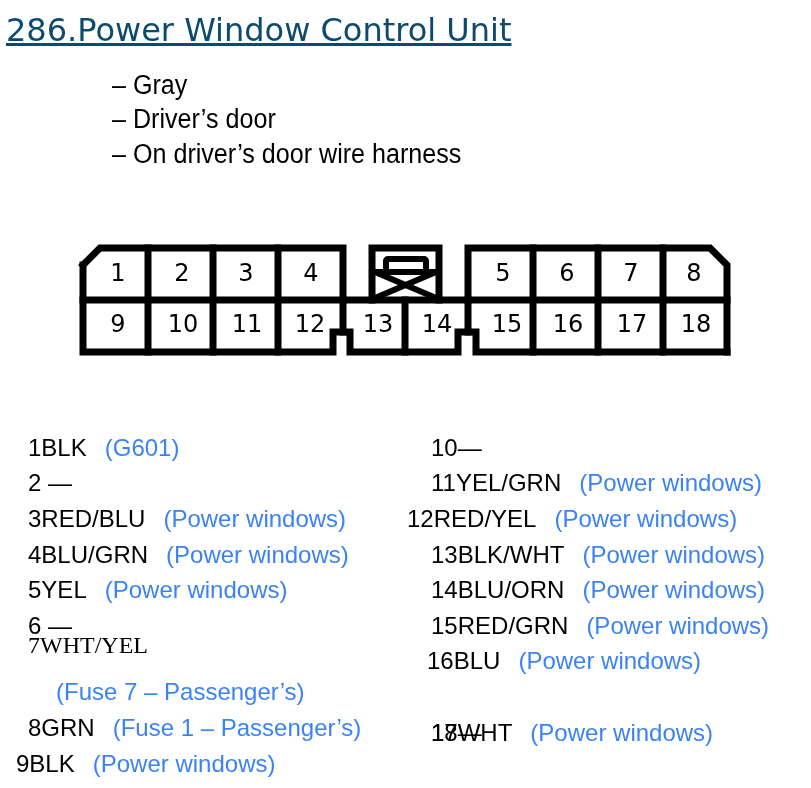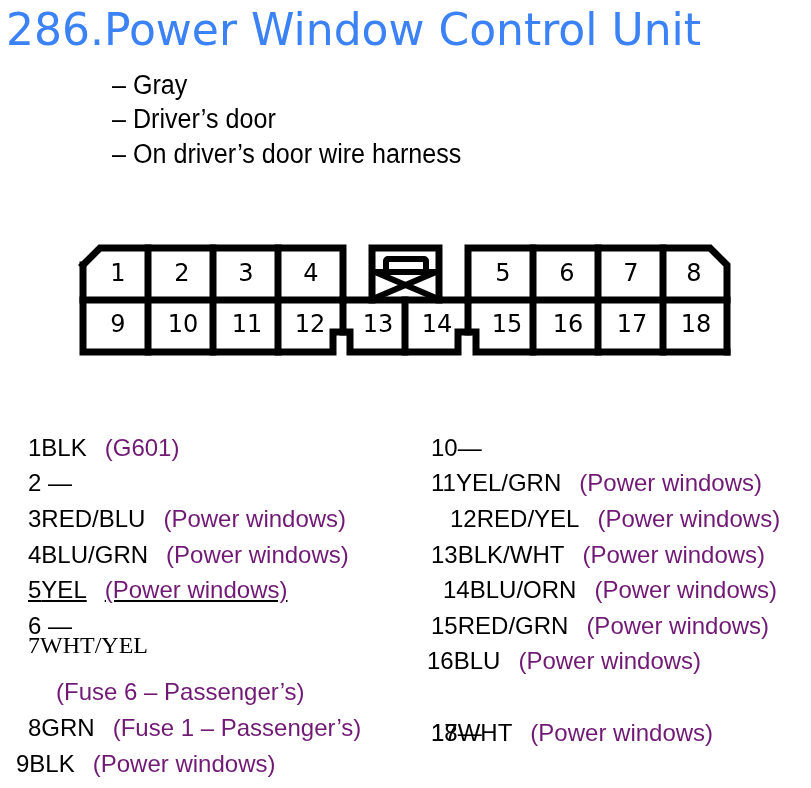--- a/index.html
+++ b/index.html
@@ -1,35 +1,35 @@
 <!DOCTYPE html>
 <html><head>
   <meta charset="utf-8">
   <style>
     html, body { margin: 0; padding: 0; background: #ffffff; }
     body { width: 811px; height: 788px; position: relative; overflow: hidden; }
     .title {
       position: absolute; left: 6px; top: 2px;
-      font-family: "DejaVu Sans", sans-serif; font-size: 44px; color: #3b82f6;
-      letter-spacing: 0px; white-space: nowrap; line-height: 56px;
+      font-family: "DejaVu Sans", sans-serif; font-size: 32px; color: #0c4a6e;
+      letter-spacing: 0px; white-space: nowrap; line-height: 56px; text-decoration: underline;
     }
     .sub {
       position: absolute; left: 112px;
       font-family: "Liberation Sans", sans-serif; font-size: 27px; color: #000;
       white-space: nowrap; line-height: 32px; transform: scaleX(0.93); transform-origin: left center;
     }
     .connector { position: absolute; left: 0; top: 0; }
     .pin-label {
       font-family: "DejaVu Sans", sans-serif; font-size: 24px; fill: #000;
     }
     .row {
       position: absolute; font-family: "Liberation Sans", sans-serif; font-size: 24px;
       color: #000; white-space: nowrap; line-height: 30px;
     }
-    .row .note { color: #701a75; }
+    .row .note { color: #3b82f6; }
     .gap { display: inline-block; width: 18px; }
   </style>
 </head>
 <body>
 
 <div class="title">286.Power Window Control Unit</div>
 
 <div class="sub" style="top:69px;">– Gray</div>
 <div class="sub" style="top:103px;">– Driver’s door</div>
 <div class="sub" style="top:138px;">– On driver’s door wire harness</div>
@@ -91,52 +91,52 @@
 </div>
 <div class="row" style="left:28px; top:468px;">
   <span>2</span><span> —</span>
 </div>
 <div class="row" style="left:28px; top:504px;">
   <span>3</span><span>RED/BLU</span><span class="gap"></span><span class="note">(Power windows)</span>
 </div>
 <div class="row" style="left:28px; top:540px;">
   <span>4</span><span>BLU/GRN</span><span class="gap"></span><span class="note">(Power windows)</span>
 </div>
-<div class="row" style="left:28px; top:575px;text-decoration:underline;">
+<div class="row" style="left:28px; top:575px;">
   <span>5</span><span>YEL</span><span class="gap"></span><span class="note">(Power windows)</span>
 </div>
 <div class="row" style="left:28px; top:611px;">
   <span>6</span><span> —</span>
 </div>
 <div class="row" style="left:28px; top:630px;font-family:Liberation Serif, serif;">
   <span>7</span><span>WHT/YEL</span>
 </div>
 <div class="row" style="left:56px; top:677px;">
-  <span class="note">(Fuse 6 – Passenger’s)</span>
+  <span class="note">(Fuse 7 – Passenger’s)</span>
 </div>
 <div class="row" style="left:28px; top:713px;">
   <span>8</span><span>GRN</span><span class="gap"></span><span class="note">(Fuse 1 – Passenger’s)</span>
 </div>
 <div class="row" style="left:16px; top:749px;">
   <span>9</span><span>BLK</span><span class="gap"></span><span class="note">(Power windows)</span>
 </div>
 
 <div class="row" style="left:431px; top:433px;">
   <span>10</span><span>—</span>
 </div>
 <div class="row" style="left:431px; top:468px;">
   <span>11</span><span>YEL/GRN</span><span class="gap"></span><span class="note">(Power windows)</span>
 </div>
-<div class="row" style="left:450px; top:504px;">
+<div class="row" style="left:407px; top:504px;">
   <span>12</span><span>RED/YEL</span><span class="gap"></span><span class="note">(Power windows)</span>
 </div>
 <div class="row" style="left:431px; top:540px;text-align:center;">
   <span>13</span><span>BLK/WHT</span><span class="gap"></span><span class="note">(Power windows)</span>
 </div>
-<div class="row" style="left:431px; top:575px;margin-left:12px;">
+<div class="row" style="left:431px; top:575px;">
   <span>14</span><span>BLU/ORN</span><span class="gap"></span><span class="note">(Power windows)</span>
 </div>
 <div class="row" style="left:431px; top:611px;">
   <span>15</span><span>RED/GRN</span><span class="gap"></span><span class="note">(Power windows)</span>
 </div>
 <div class="row" style="left:427px; top:646px;">
   <span>16</span><span>BLU</span><span class="gap"></span><span class="note">(Power windows)</span>
 </div>
 <div class="row" style="left:431px; top:682px;margin-top:36px;">
   <span>17</span><span>WHT</span><span class="gap"></span><span class="note">(Power windows)</span>

